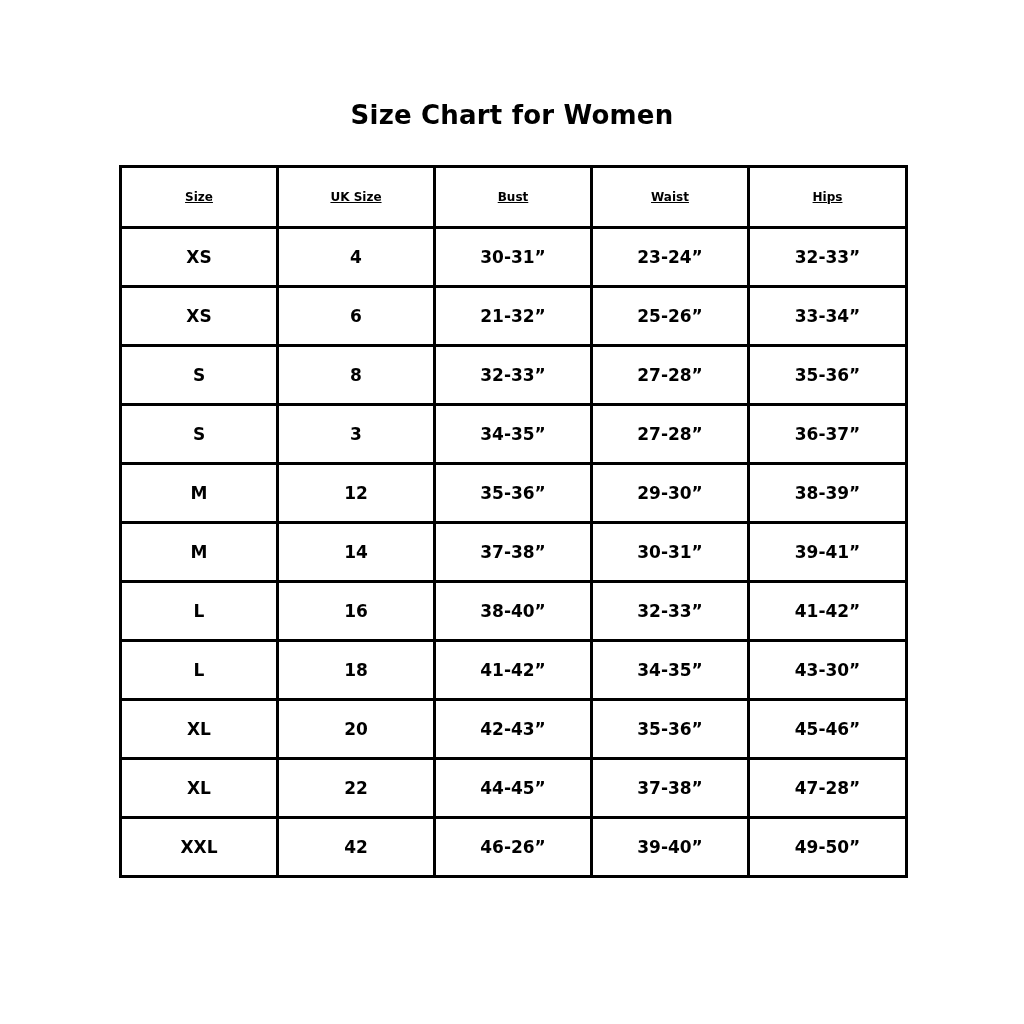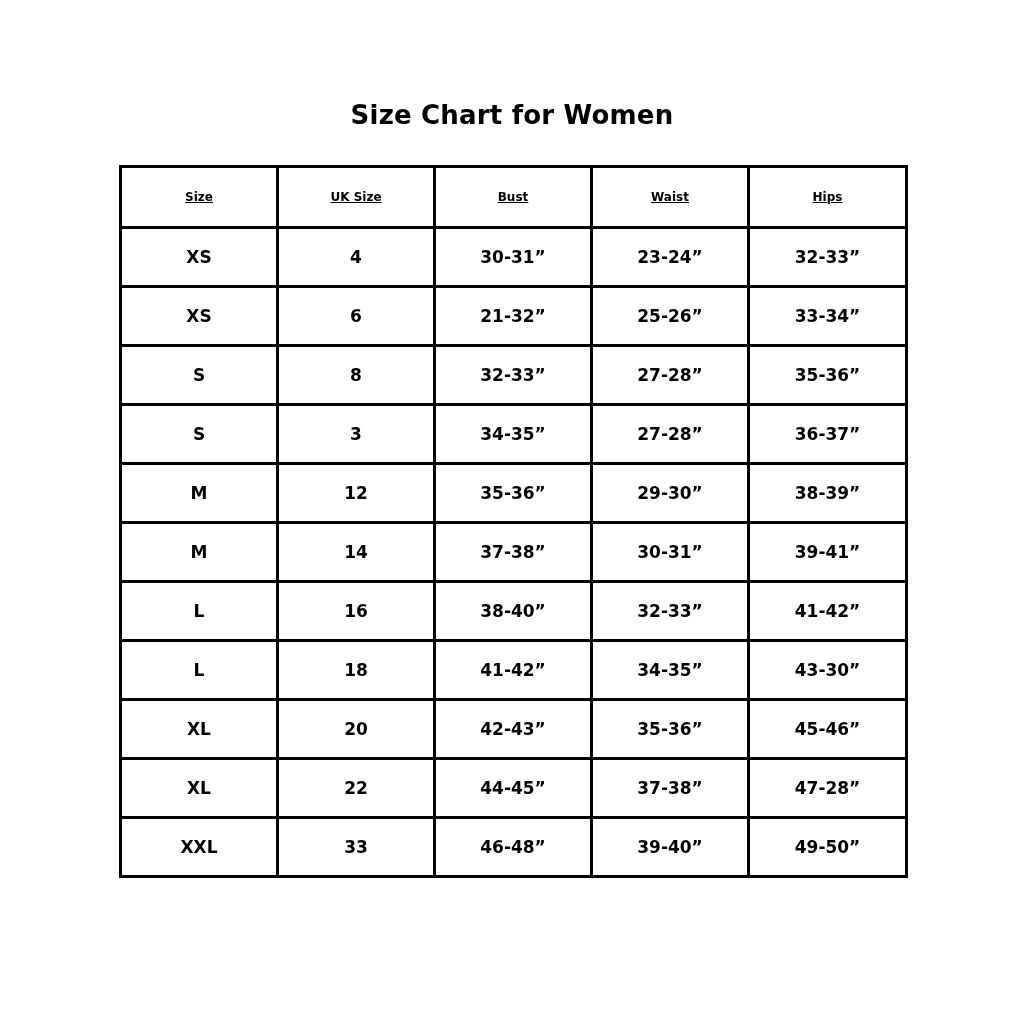--- a/index.html
+++ b/index.html
@@ -155,22 +155,22 @@
         </tr>
         <tr>
           <td>XL</td>
           <td>22</td>
           <td>44-45”</td>
           <td>37-38”</td>
           <td>47-28”</td>
         </tr>
         <tr>
           <td>XXL</td>
-          <td>33</td>
-          <td>46-48”</td>
+          <td>42</td>
+          <td>46-26”</td>
           <td>39-40”</td>
           <td>49-50”</td>
         </tr>
       </tbody>
     </table>
   </div>
 
 </div>
 
 </body></html>

